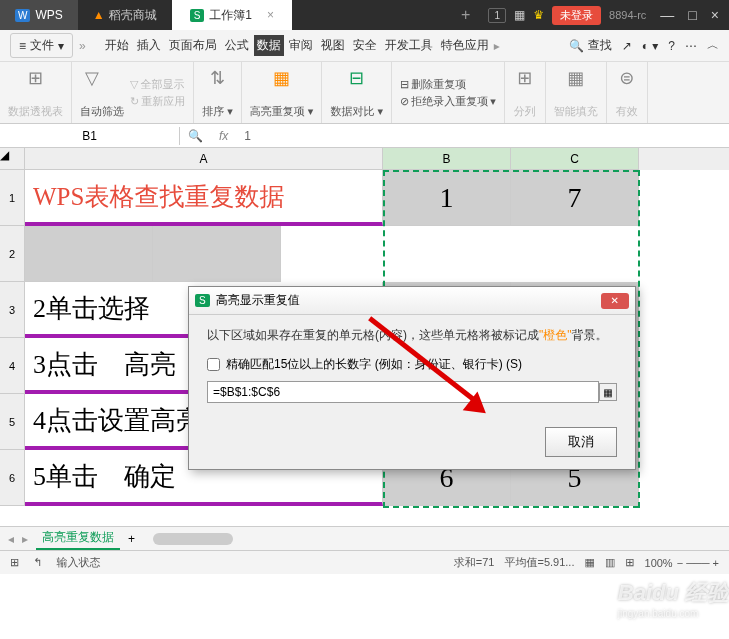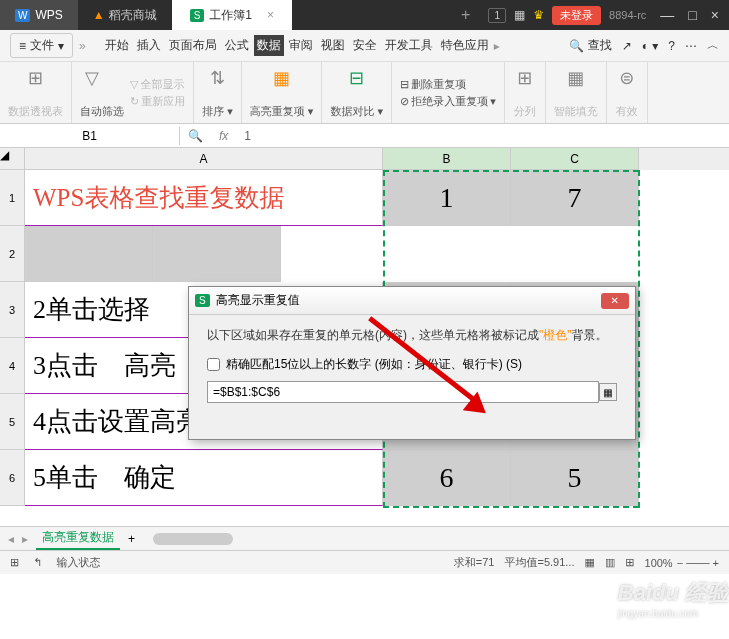--- a/index.html
+++ b/index.html
@@ -49,21 +49,21 @@
 .grid-area { position: relative; height: 378px; }
 .col-headers { display: flex; height: 22px; background: #eee; font-size: 12px; }
 .corner { width: 25px; border-right: 1px solid #ccc; border-bottom: 1px solid #ccc; }
 .col-h { border-right: 1px solid #ccc; border-bottom: 1px solid #ccc; display: flex; align-items: center; justify-content: center; }
 .col-a { width: 358px; }
 .col-b { width: 128px; background: #d0e8d0; }
 .col-c { width: 128px; background: #d0e8d0; }
 
 .data-row { display: flex; height: 56px; }
 .row-h { width: 25px; background: #eee; border-right: 1px solid #ccc; border-bottom: 1px solid #ccc; display: flex; align-items: center; justify-content: center; font-size: 11px; }
-.cell-a { width: 358px; border-right: 1px solid #ccc; border-bottom: 1px solid #a21caf; padding: 4px 8px; font-size: 26px; font-family: SimSun, serif; display: flex; align-items: center; text-align: center; }
+.cell-a { width: 358px; border-right: 1px solid #ccc; border-bottom: 4px solid #a21caf; padding: 4px 8px; font-size: 26px; font-family: SimSun, serif; display: flex; align-items: center; text-align: center; }
 .cell-a.title { color: #e74c3c; font-weight: normal; font-size: 25px; }
 .cell-bc { width: 128px; border-right: 1px solid #ccc; border-bottom: 1px solid #ccc; display: flex; align-items: center; justify-content: center; font-size: 28px; font-family: "Times New Roman", serif; background: #cfcfcf; }
 
 .selection-border { position: absolute; pointer-events: none; }
 .sel-top { top: 22px; left: 383px; width: 256px; height: 2px; border-top: 2px dashed #0f9d58; }
 .sel-left { top: 22px; left: 383px; width: 2px; height: 338px; border-left: 2px dashed #0f9d58; }
 .sel-right { top: 22px; left: 638px; width: 2px; height: 338px; border-right: 2px dashed #0f9d58; }
 .sel-bottom { top: 358px; left: 383px; width: 256px; height: 2px; border-bottom: 2px dashed #0f9d58; }
 
 .dialog { position: absolute; top: 286px; left: 188px; width: 448px; background: #f0f0f0; border: 1px solid #888; box-shadow: 3px 3px 10px rgba(0,0,0,0.3); font-size: 12px; z-index: 100; }
@@ -276,20 +276,21 @@
     <label class="check-row">
       <input type="checkbox" style="">
         <span>精确匹配15位以上的长数字 (例如：身份证、银行卡) (S)</span>
     </label>
     <div class="range-row">
       <input class="range-input" value="=$B$1:$C$6" style="">
       <span class="range-pick">▦</span>
     </div>
   </div>
   <div class="dialog-btns">
+    <button class="btn">取消</button>
   </div>
 </div>
 
 <div class="arrow">
   <div class="arrow-line"></div>
     <div class="arrow-head"></div>
 </div>
 
 <div class="sheet-tabs">
   <span class="nav-arr">◂</span>

